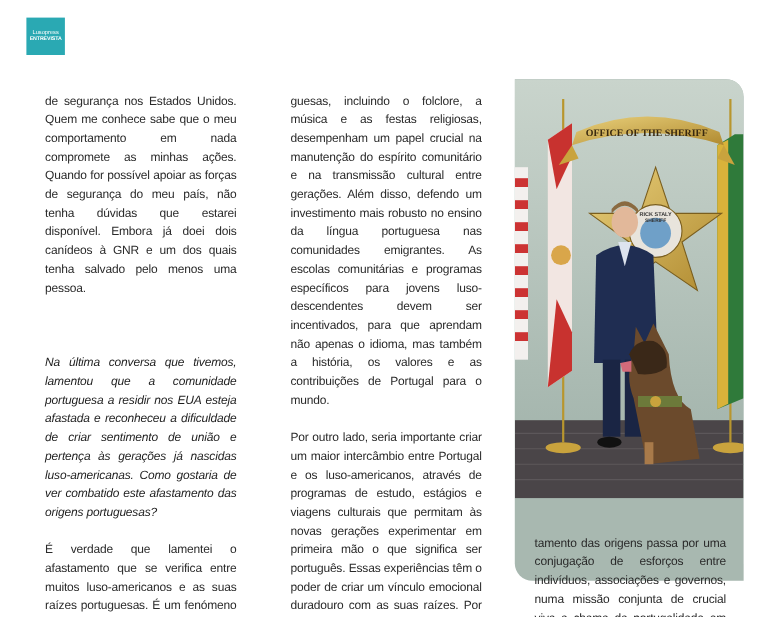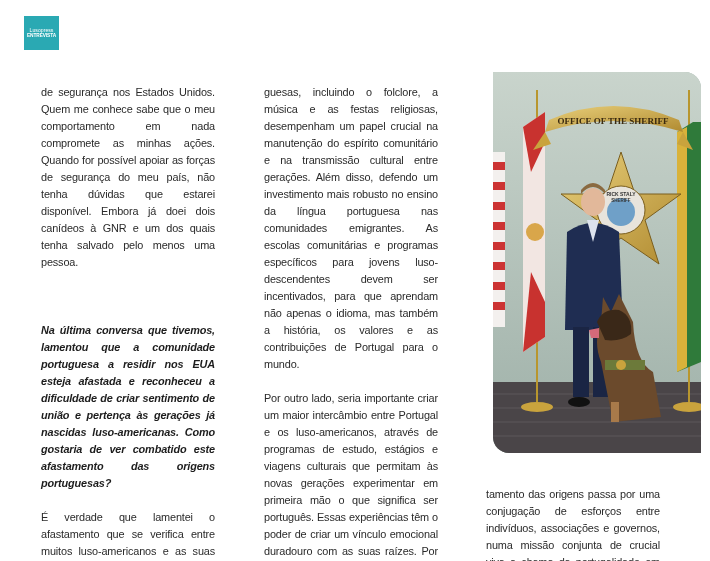--- a/index.html
+++ b/index.html
@@ -10,22 +10,22 @@
              justify-content: center; align-items: center; line-height: 1.05; }
     .badge .b1 { font-size: 5.2px; }
     .badge .b2 { font-size: 4.8px; font-weight: bold; letter-spacing: -0.1px; }
     .col { position: absolute; top: 67px; width: 208px; font-size: 10.9px;
            line-height: 17px; text-align: justify; letter-spacing: -0.15px; }
     .col p { margin: 17px; }
     .col1 { left: 24px; }
     .col2 { left: 247px; }
     .col3 { left: 469px; top: 469px; }
     .gap { height: 17px; }
-    .q { font-style: italic; font-weight: bold; color: #1d1d1d; }
-    .photo { position: absolute; left: 493px; top: 72px; width: 208px; height: 381px;
+    .q { font-style: italic; font-weight: normal; color: #1d1d1d; }
+    .photo { position: absolute; left: 468px; top: 72px; width: 208px; height: 456px;
              border-radius: 0 16px 0 16px; overflow: hidden; background: #a8b8b0; }
     .endmark { display: inline-block; vertical-align: middle; margin-left: 3px; }
     .endmark span { display: inline-block; width: 7px; height: 9px; background: #e3232d; margin-right: 1px;
                     color: #fff; font-size: 8px; font-weight: bold; line-height: 9px; text-align: center; }
   </style>
 </head>
 <body>
 
 <div class="badge">
   <div class="b1">Lusopress</div>

